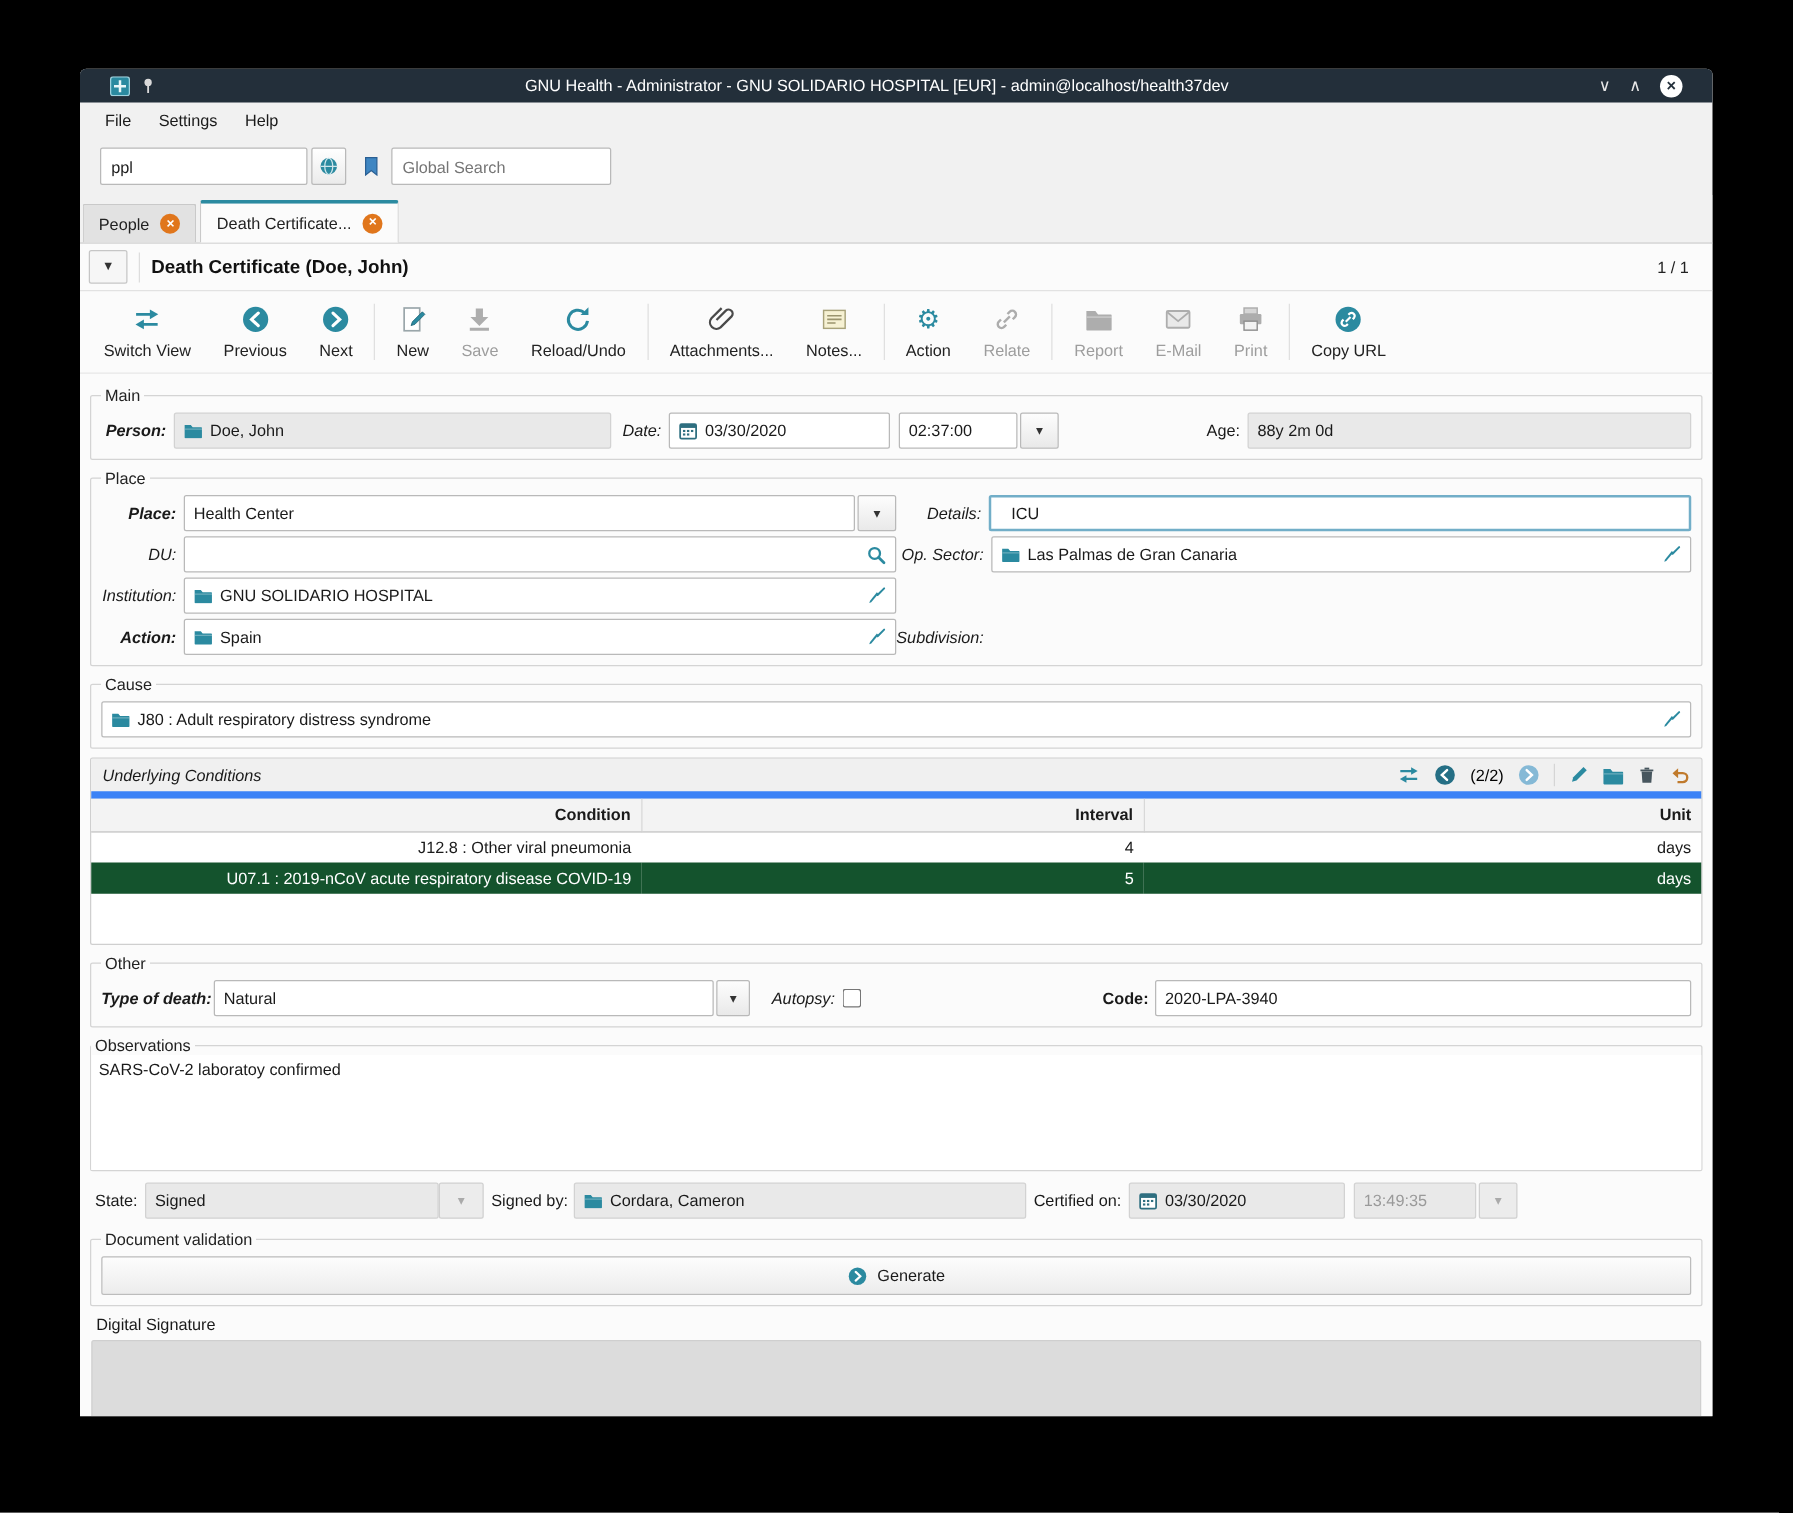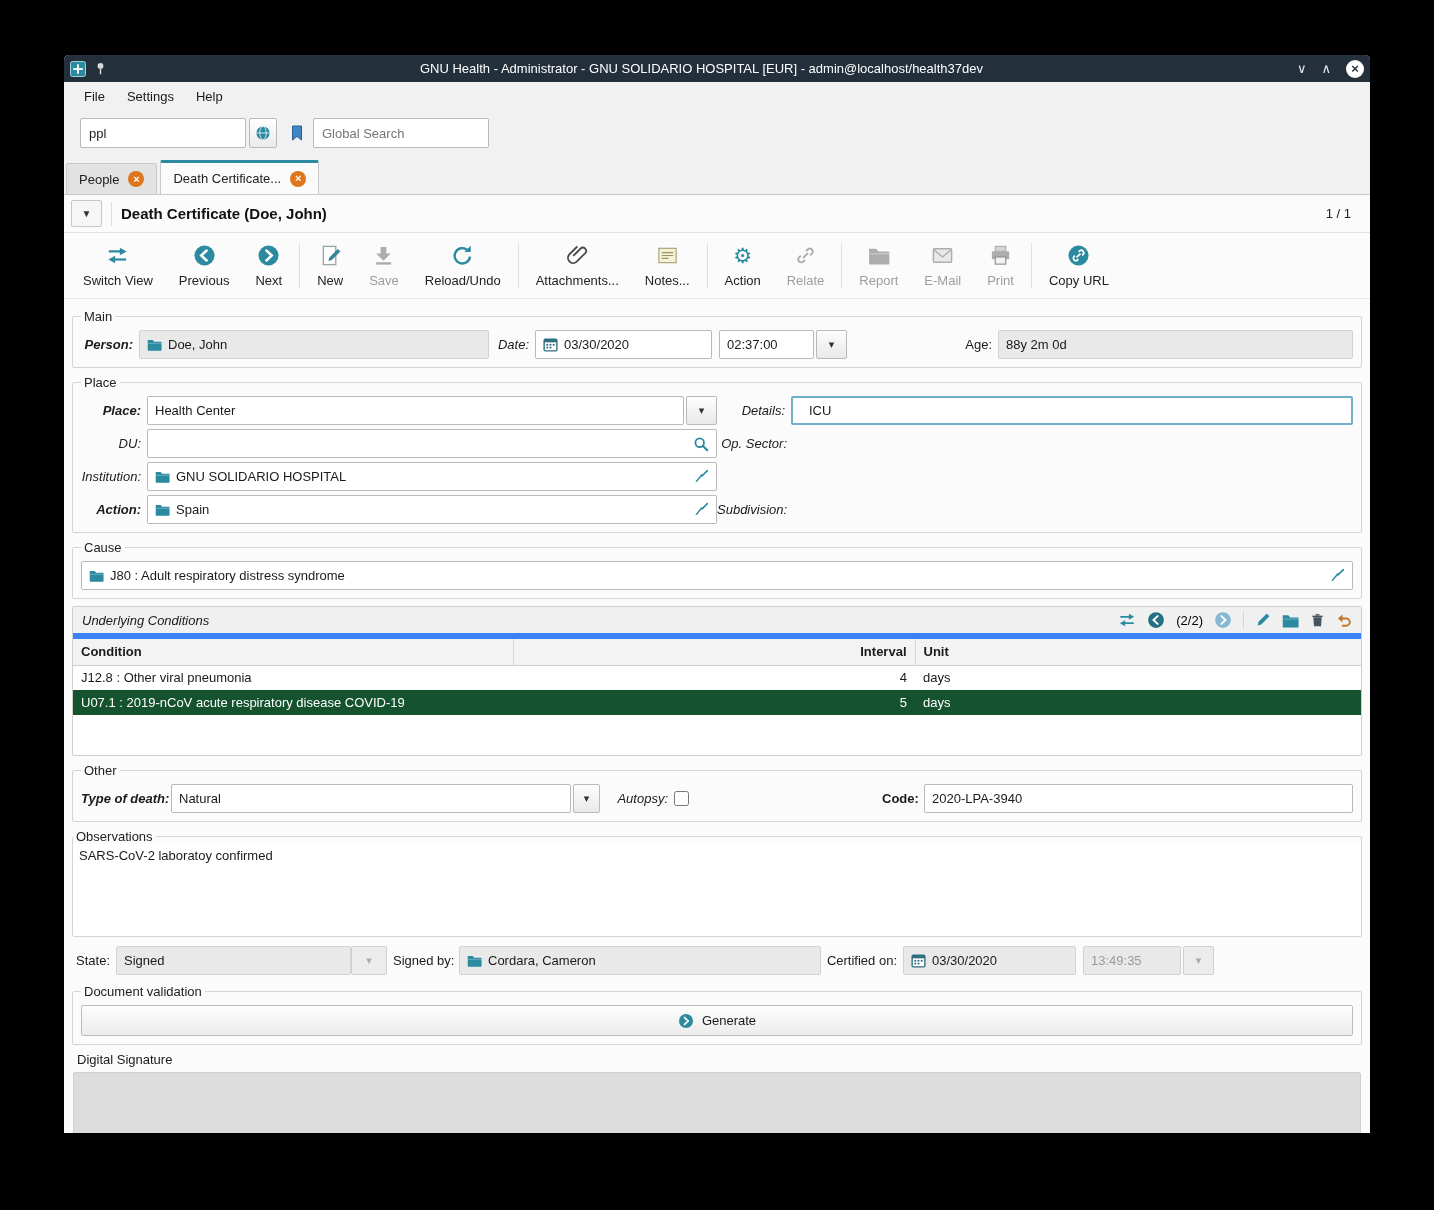--- a/index.html
+++ b/index.html
@@ -2,21 +2,21 @@
 <html><head>
 <meta charset="utf-8">
 <style>
   * { margin:0; padding:0; box-sizing:border-box; }
   body { font-family:"Liberation Sans", sans-serif; background:#000; font-size:13px; }
   .canvas { position:relative; width:1434px; height:1210px; background:#000; overflow:hidden; }
   .window { position:absolute; left:64px; top:55px; width:1306px; height:1078px; background:#f1f1f1;
             display:flex; flex-direction:column; border-radius:5px 5px 0 0; overflow:hidden; }
 
   
-  .titlebar { height:27px; background:#232f3a; display:flex; align-items:center; padding:0 6px; gap:9px; flex:none; }
+  .titlebar { height:27px; background:#232f3a; display:flex; align-items:center; padding:0 24px; gap:9px; flex:none; }
   .titlebar .title { flex:1; text-align:center; color:#fff; font-size:13px; white-space:nowrap; overflow:hidden; }
   .win-controls { display:flex; align-items:center; gap:15px; color:#e8e8e8; font-size:13px; }
   .win-close { width:18px; height:18px; border-radius:50%; background:#fff; color:#232f3a;
                display:flex; align-items:center; justify-content:center; font-size:13px; font-weight:bold; line-height:1; }
 
   
   .menubar { height:28px; display:flex; align-items:center; padding:0 10px; gap:2px; flex:none; }
   .menu-item { padding:3px 10px; color:#1a1a1a; }
 
   
@@ -80,21 +80,21 @@
   .uc-title { font-style:italic; color:#1a1a1a; }
   .uc-tools { margin-left:auto; display:flex; align-items:center; gap:11px; }
   .uc-tools .ic { display:flex; align-items:center; }
   .uc-sep { width:1px; height:18px; background:#d5d5d5; }
   table.uc-table { width:100%; border-collapse:collapse; table-layout:fixed; }
   .uc-table th { background:#f3f3f3; border-right:1px solid #d8d8d8; border-bottom:1px solid #cfcfcf;
                  font-weight:bold; height:26px; padding:0 8px; color:#1a1a1a; }
   .uc-table th:last-child { border-right:none; }
   .uc-table td { height:25px; padding:0 8px; color:#1a1a1a; }
   .uc-table tr.sel td { background:#14532d; color:#fff; }
-  .ta-l { text-align:left; } .ta-r { text-align:right; }
+  .ta-l { text-align:right; } .ta-r { text-align:right; }
   .uc-fill { height:40px; }
 
   
   fieldset.obs { padding:0; }
   .obs textarea { display:block; width:100%; height:92px; border:0; outline:none; background:#fff; resize:none;
                   font:13px "Liberation Sans", sans-serif; color:#1a1a1a; padding:4px 6px; }
 
   
   .status-row { display:flex; align-items:center; padding:2px 2px 0 2px; margin-bottom:9px; }
 
@@ -459,20 +459,33 @@
             <span class="flabel" style="width:66px">DU:</span>
             <div class="field" style="width:570px">
               <span></span>
               <span class="accent push">
                   <svg width="16" height="16">
                     <use href="#i-search"></use>
                   </svg>
                 </span>
             </div>
             <span class="flabel" style="width:76px">Op. Sector:</span>
+            <div class="field" style="flex:1">
+              <span class="accent">
+                  <svg width="15" height="13">
+                    <use href="#i-folder"></use>
+                  </svg>
+                </span>
+              <span>Las Palmas de Gran Canaria</span>
+              <span class="accent push">
+                  <svg width="15" height="15">
+                    <use href="#i-clear"></use>
+                  </svg>
+                </span>
+            </div>
           </div>
           <div class="frow">
             <span class="flabel" style="width:66px">Institution:</span>
             <div class="field" style="width:570px">
               <span class="accent">
                   <svg width="15" height="13">
                     <use href="#i-folder"></use>
                   </svg>
                 </span>
               <span>GNU SOLIDARIO HOSPITAL</span>

